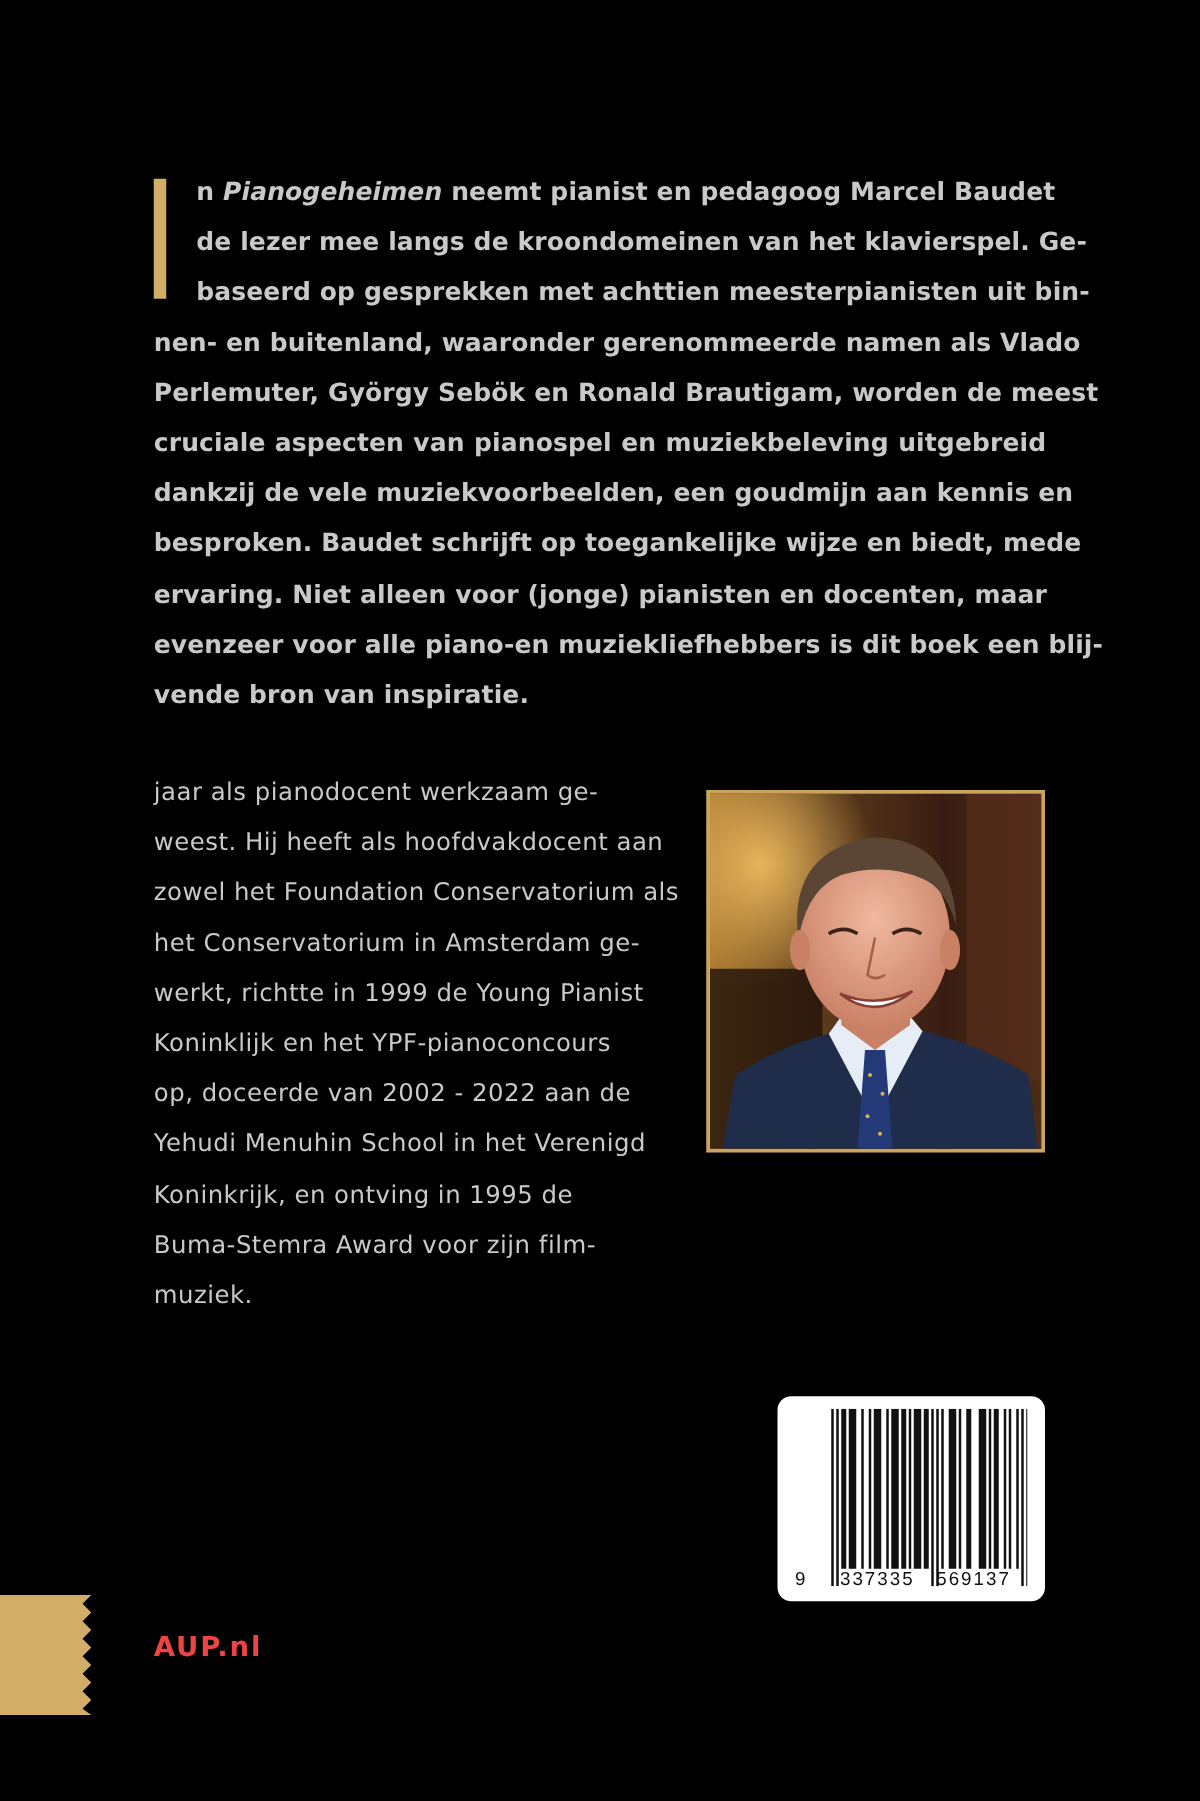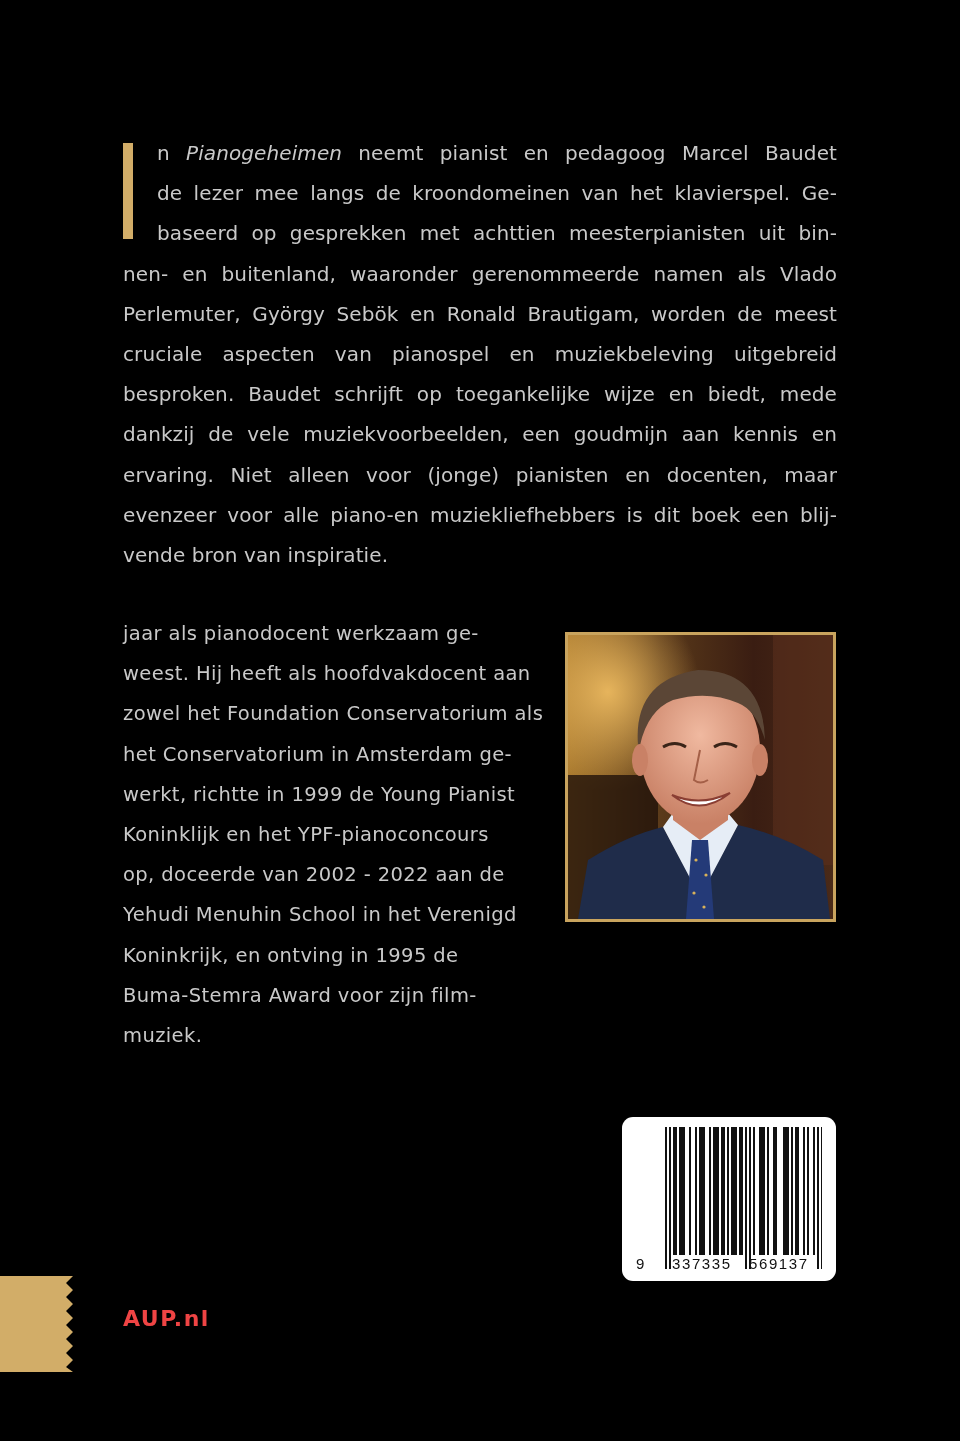--- a/index.html
+++ b/index.html
@@ -30,20 +30,21 @@
       background: #d2ad68;
     }
     .blurb-line {
       height: 40.2px;
       line-height: 32px;
       font-size: 20px;
       white-space: nowrap;
       text-align: justify;
       text-align-last: justify;
       letter-spacing: 0.1px;
+      font-weight: bold;
     }
     .blurb-line.first3 {
       padding-left: 34px;
     }
     .blurb-line.last {
       text-align-last: left;
     }
     .blurb-line i {
       font-style: italic;
     }
@@ -126,22 +127,22 @@
 <body>
 
 <div class="blurb">
   <div class="dropcap-bar" title="I"></div>
   <div class="blurb-line first3"><span>n </span><i>Pianogeheimen</i><span> neemt pianist en pedagoog Marcel Baudet</span></div>
   <div class="blurb-line first3">de lezer mee langs de kroondomeinen van het klavierspel. Ge-</div>
   <div class="blurb-line first3">baseerd op gesprekken met achttien meesterpianisten uit bin-</div>
   <div class="blurb-line">nen- en buitenland, waaronder gerenommeerde namen als Vlado</div>
   <div class="blurb-line">Perlemuter, György Sebök en Ronald Brautigam, worden de meest</div>
   <div class="blurb-line">cruciale aspecten van pianospel en muziekbeleving uitgebreid</div>
+  <div class="blurb-line">dankzij de vele muziekvoorbeelden, een goudmijn aan kennis en</div>
   <div class="blurb-line">besproken. Baudet schrijft op toegankelijke wijze en biedt, mede</div>
-  <div class="blurb-line">dankzij de vele muziekvoorbeelden, een goudmijn aan kennis en</div>
   <div class="blurb-line">ervaring. Niet alleen voor (jonge) pianisten en docenten, maar</div>
   <div class="blurb-line">evenzeer voor alle piano-en muziekliefhebbers is dit boek een blij-</div>
   <div class="blurb-line last">vende bron van inspiratie.</div>
 </div>
 
 <div class="bio">
   <div class="bio-line">jaar als pianodocent werkzaam ge-</div>
   <div class="bio-line">weest. Hij heeft als hoofdvakdocent aan</div>
   <div class="bio-line">zowel het Foundation Conservatorium als</div>
   <div class="bio-line">het Conservatorium in Amsterdam ge-</div>

